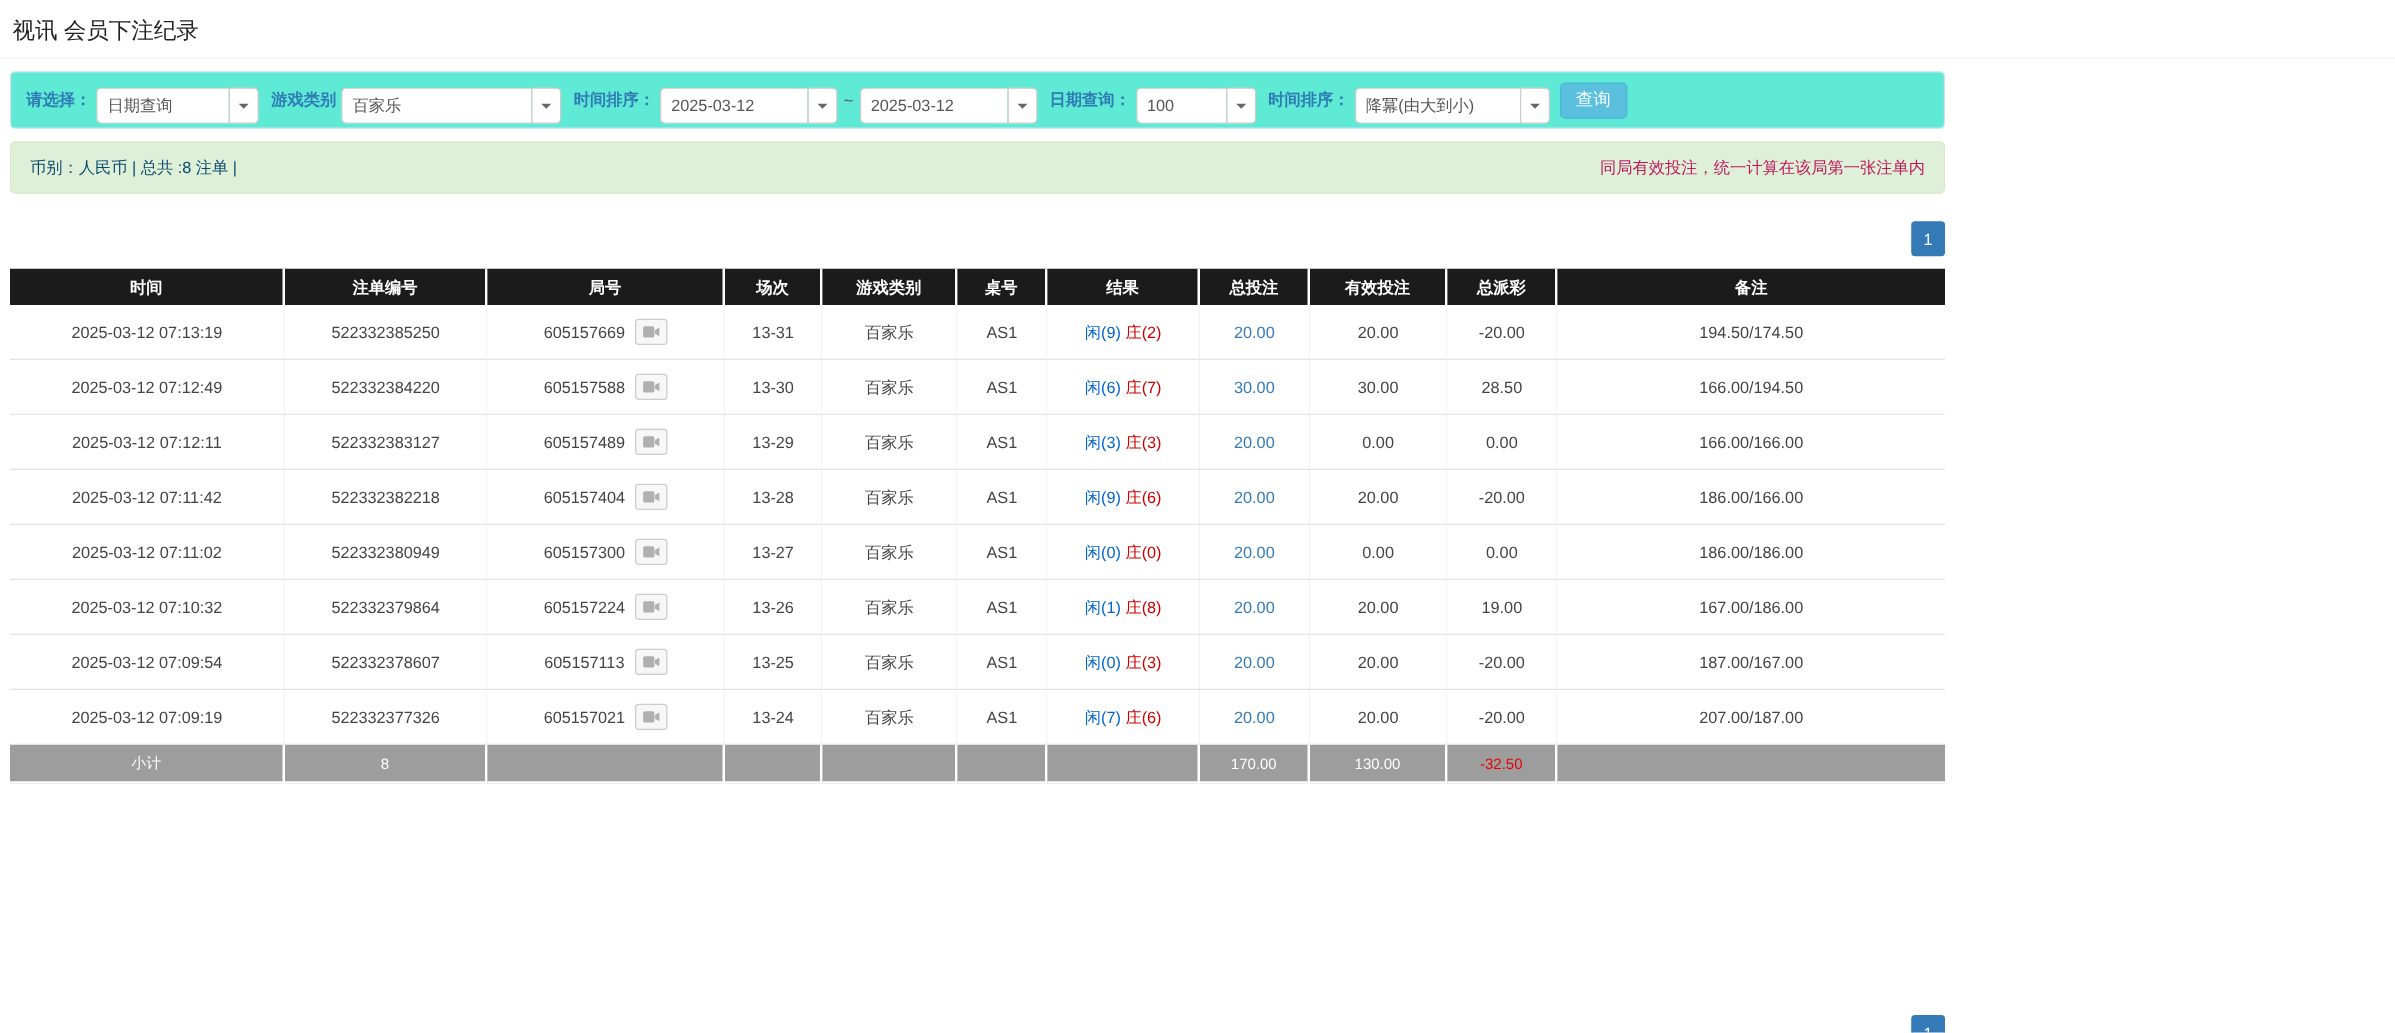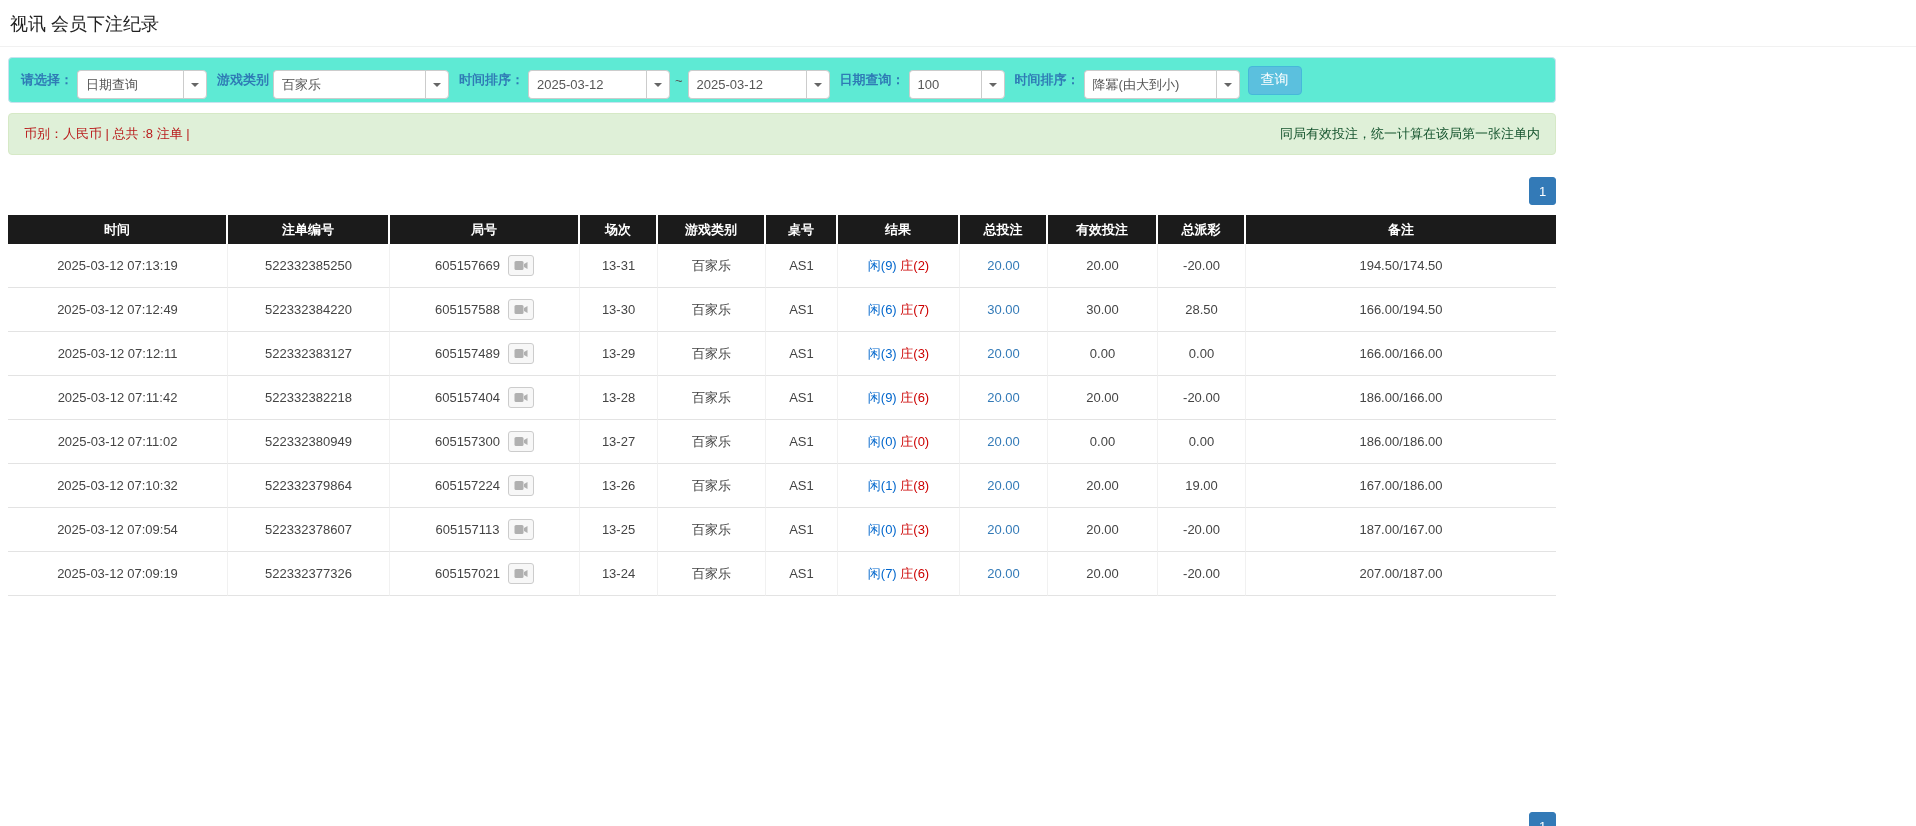--- a/index.html
+++ b/index.html
@@ -39,22 +39,22 @@
     margin-left:8px; background:#5bc0de; border:1px solid #46b8da; color:#fff;
     border-radius:4px; height:29px; padding:0 12px; font-size:14px; cursor:pointer; font-family:inherit;
   }
 
   
   .summary-bar {
     margin-top:10px; background:#dff0d8; border:1px solid #d6e9c6; border-radius:4px;
     height:42px; box-sizing:border-box; padding:0 15px;
     display:flex; align-items:center; justify-content:space-between;
   }
-  .summary-info { color:#b91c1c; }
-  .summary-notice { color:#14532d; }
+  .summary-info { color:#0c4a6e; }
+  .summary-notice { color:#be185d; }
 
   
   .pagination-row { margin-top:22px; display:flex; justify-content:flex-end; }
   .page-btn {
     min-width:27px; height:28px; box-sizing:border-box; padding:0 8px;
     background:#337ab7; border:1px solid #337ab7; color:#fff; border-radius:3px;
     display:flex; align-items:center; justify-content:center; font-size:13px;
     text-decoration:none; cursor:pointer;
   }
   .pagination-bottom { position:absolute; top:812px; left:8px; width:1548px; display:flex; justify-content:flex-end; }
@@ -326,20 +326,33 @@
           <td>百家乐</td>
           <td>AS1</td>
           <td><span class="player">闲(7)</span> <span class="banker">庄(6)</span></td>
           <td><a class="bet-link">20.00</a></td>
           <td>20.00</td>
           <td class="neg">-20.00</td>
           <td>207.00/187.00</td>
         </tr>
       </tbody>
     <tfoot id="table-foot">
+        <tr>
+          <td>小计</td>
+          <td>8</td>
+          <td></td>
+          <td></td>
+          <td></td>
+          <td></td>
+          <td></td>
+          <td>170.00</td>
+          <td>130.00</td>
+          <td class="neg">-32.50</td>
+          <td></td>
+        </tr>
       </tfoot>
   </table>
 
 </div>
 
 <div class="pagination-bottom">
   <a class="page-btn">1</a>
 </div>
 
 </body></html>

